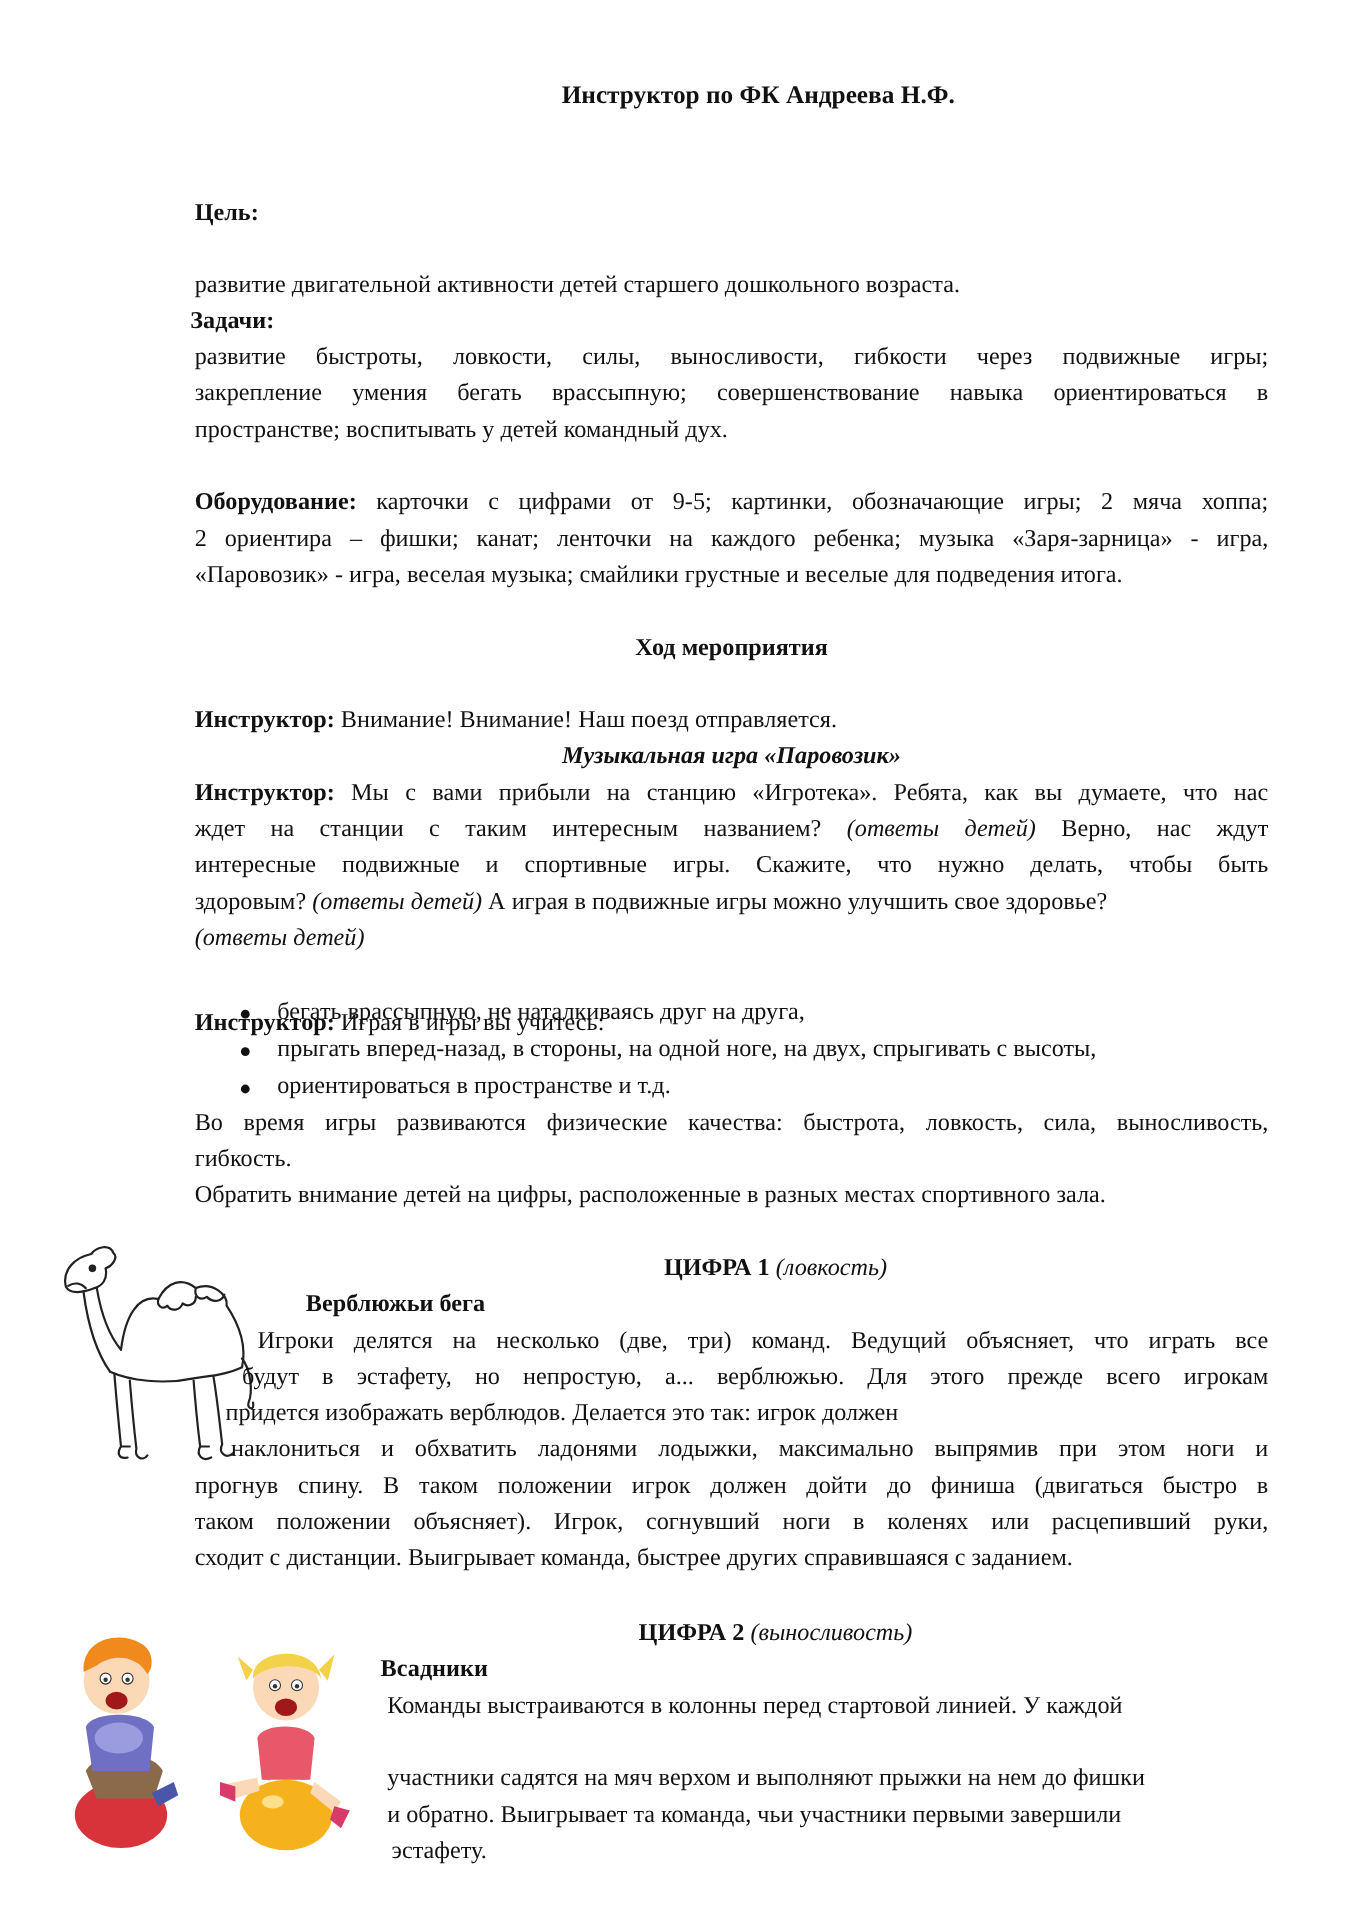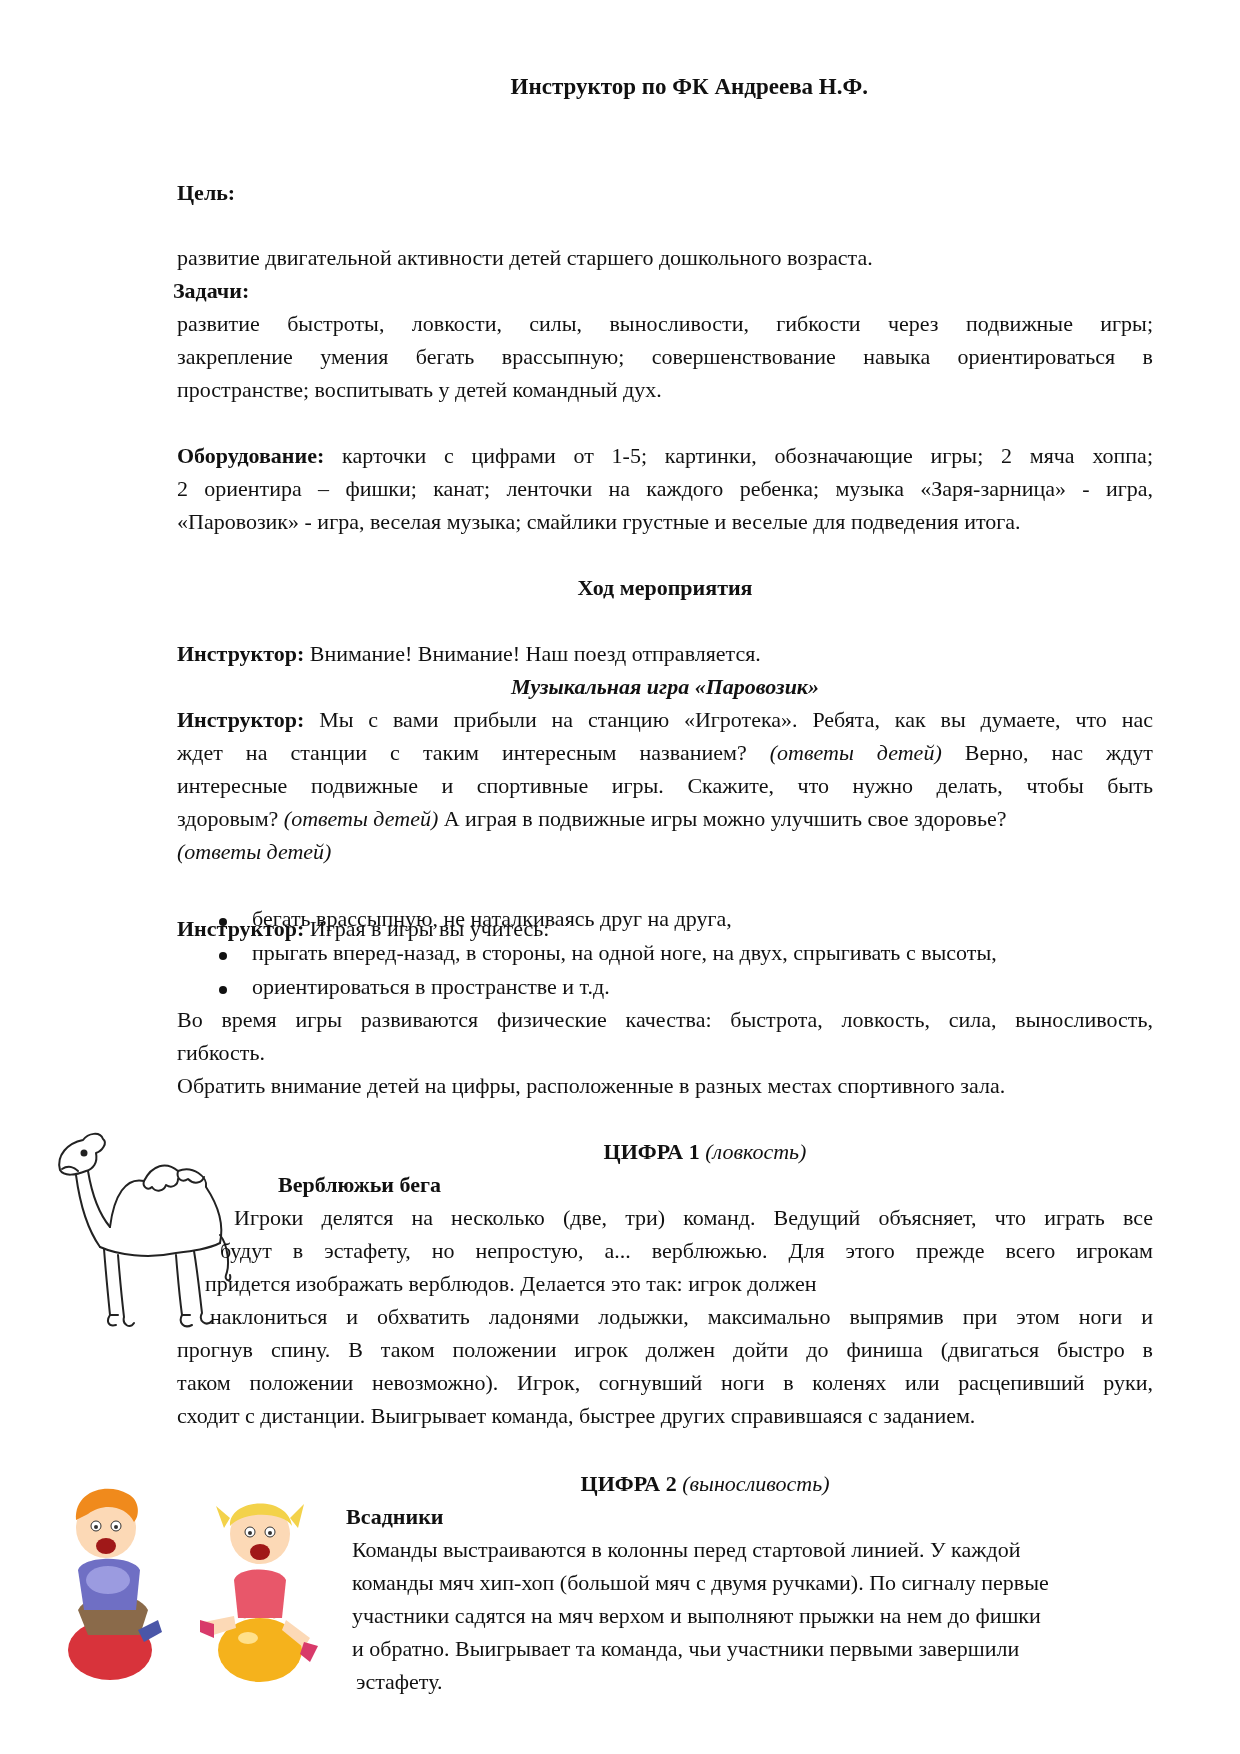--- a/index.html
+++ b/index.html
@@ -22,21 +22,21 @@
   <div class="line b" style="right:210px; top:70px; font-size:23px;">Инструктор по ФК Андреева Н.Ф.</div>
 
   <div class="line b" style="left:177px; top:176px;">Цель:</div>
   <div class="line" style="left:177px; top:241px;">развитие двигательной активности детей старшего дошкольного возраста.</div>
 
   <div class="line b" style="left:173px; top:274px;">Задачи:</div>
   <div class="line just" style="left:177px; top:307px; width:976px;">развитие быстроты, ловкости, силы, выносливости, гибкости через подвижные игры;</div>
   <div class="line just" style="left:177px; top:340px; width:976px;">закрепление умения бегать врассыпную; совершенствование навыка ориентироваться в</div>
   <div class="line" style="left:177px; top:373px;">пространстве; воспитывать у детей командный дух.</div>
 
-  <div class="line just" style="left:177px; top:439px; width:976px;"><span class="b">Оборудование:</span><span> карточки с цифрами от 1-5; картинки, обозначающие игры; 2 мяча хоппа;</span></div>
+  <div class="line just" style="left:177px; top:439px; width:976px;"><span class="b">Оборудование:</span><span> карточки с цифрами от 9-5; картинки, обозначающие игры; 2 мяча хоппа;</span></div>
   <div class="line just" style="left:177px; top:472px; width:976px;">2 ориентира – фишки; канат; ленточки на каждого ребенка; музыка «Заря-зарница» - игра,</div>
   <div class="line" style="left:177px; top:505px;">«Паровозик» - игра, веселая музыка; смайлики грустные и веселые для подведения итога.</div>
 
   <div class="line b center" style="left:0; width:1330px; top:571px;">Ход мероприятия</div>
   <div class="line" style="left:177px; top:637px;"><span class="b">Инструктор:</span><span> Внимание! Внимание!  Наш поезд отправляется.</span></div>
   <div class="line b i center" style="left:0; width:1330px; top:670px;">Музыкальная игра «Паровозик»</div>
   <div class="line just" style="left:177px; top:703px; width:976px;"><span class="b">Инструктор:</span><span> Мы с вами прибыли на станцию «Игротека». Ребята, как вы думаете, что нас</span></div>
   <div class="line just" style="left:177px; top:736px; width:976px;"><span>ждет на станции с таким интересным названием? </span><span class="i">(ответы детей)</span><span>  Верно, нас ждут</span></div>
   <div class="line just" style="left:177px; top:769px; width:976px;">интересные подвижные и спортивные игры. Скажите, что нужно делать, чтобы быть</div>
   <div class="line" style="left:177px; top:802px;"><span>здоровым? </span><span class="i">(ответы детей)</span><span> А играя в подвижные игры можно улучшить свое здоровье?</span></div>
@@ -81,21 +81,21 @@
     <path d="M134 190 L142 190"></path>
   </svg>
 
   <div class="line center" style="left:0; width:1410px; top:1135px;"><span class="b">ЦИФРА 1</span><span class="i"> (ловкость)</span></div>
   <div class="line b" style="left:278px; top:1168px;">Верблюжьи бега</div>
   <div class="line just" style="left:234px; top:1201px; width:919px;">Игроки делятся на несколько (две, три) команд. Ведущий объясняет, что играть все</div>
   <div class="line just" style="left:220px; top:1234px; width:933px;">будут в эстафету, но непростую, а... верблюжью. Для этого прежде всего  игрокам</div>
   <div class="line" style="left:205px; top:1267px;">придется изображать верблюдов. Делается это так: игрок должен</div>
   <div class="line just" style="left:210px; top:1300px; width:943px;">наклониться и обхватить ладонями лодыжки, максимально выпрямив при этом ноги и</div>
   <div class="line just" style="left:177px; top:1333px; width:976px;">прогнув спину. В таком положении игрок должен дойти до финиша (двигаться быстро в</div>
-  <div class="line just" style="left:177px; top:1366px; width:976px;">таком положении невозможно). Игрок, согнувший ноги в коленях или расцепивший руки,</div>
+  <div class="line just" style="left:177px; top:1366px; width:976px;">таком положении объясняет). Игрок, согнувший ноги в коленях или расцепивший руки,</div>
   <div class="line" style="left:177px; top:1399px;">сходит с дистанции. Выигрывает команда, быстрее других справившаяся с заданием.</div>
 
   <svg style="left:48px; top:1470px;" width="290" height="220" viewBox="0 0 290 220">
 
     <g>
       <ellipse cx="62" cy="180" rx="42" ry="30" fill="#d8333b"></ellipse>
       <path d="M30 140 C40 120 90 120 100 140 L92 165 L40 165 Z" fill="#8a6a4a"></path>
       <path d="M30 100 C35 85 85 85 92 100 L88 140 L36 140 Z" fill="#6f6fc4"></path>
       <ellipse cx="60" cy="110" rx="22" ry="14" fill="#9b9be0"></ellipse>
       <circle cx="58" cy="58" r="30" fill="#fcd9b6"></circle>
@@ -125,18 +125,17 @@
       <circle cx="222" cy="62" r="5" fill="#fff" stroke="#333"></circle>
       <circle cx="202" cy="63" r="2" fill="#333"></circle>
       <circle cx="222" cy="63" r="2" fill="#333"></circle>
       <ellipse cx="212" cy="82" rx="10" ry="8" fill="#a01818"></ellipse>
     </g>
   </svg>
 
   <div class="line center" style="left:0; width:1410px; top:1467px;"><span class="b">ЦИФРА 2</span><span class="i"> (выносливость)</span></div>
   <div class="line b" style="left:346px; top:1500px;">Всадники</div>
   <div class="line" style="left:352px; top:1533px;">Команды выстраиваются в колонны перед стартовой линией. У каждой</div>
-  <div class="line" style="left:352px; top:1566px;">команды мяч хип-хоп (большой мяч с двумя ручками). По сигналу первые</div>
   <div class="line" style="left:352px; top:1599px;">участники садятся на мяч верхом и выполняют прыжки на нем до фишки</div>
   <div class="line" style="left:352px; top:1632px;">и обратно. Выигрывает та команда, чьи участники первыми завершили</div>
   <div class="line" style="left:356px; top:1665px;">эстафету.</div>
 
 </div>
 
 </body></html>

